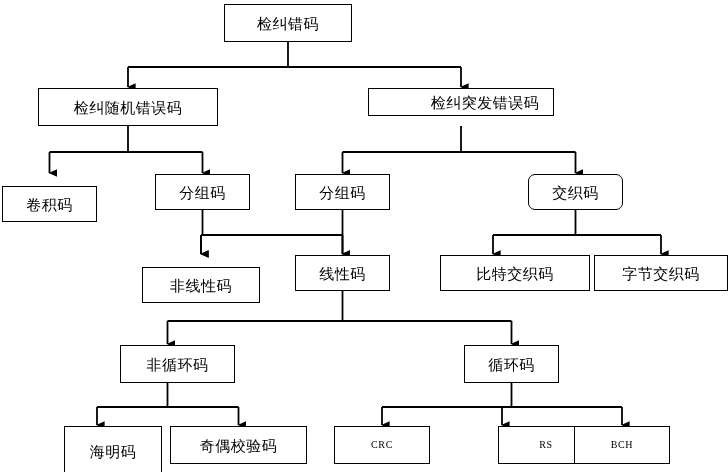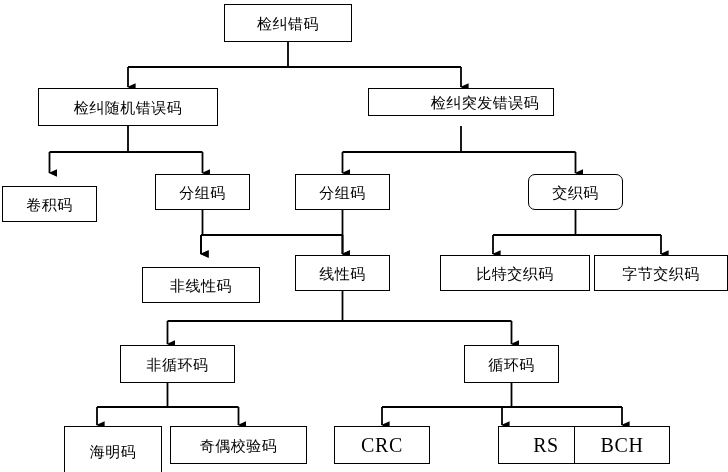--- a/index.html
+++ b/index.html
@@ -34,21 +34,21 @@
   }
   .node-label {
     font-size: 15px;
     line-height: 1;
     letter-spacing: 0.5px;
     white-space: nowrap;
     font-family: Liberation Sans, sans-serif;
   }
   .node-box.serif .node-label {
     font-family: "Liberation Serif", "DejaVu Serif", serif;
-    font-size: 20px;
+    font-size: 10px;
     letter-spacing: 0.6px;
   }
 </style>
 </head>
 <body>
 
 <div id="diagram-root">
 
   <svg class="layer" viewBox="0 0 728 472" xmlns="http://www.w3.org/2000/svg">
     <defs>

